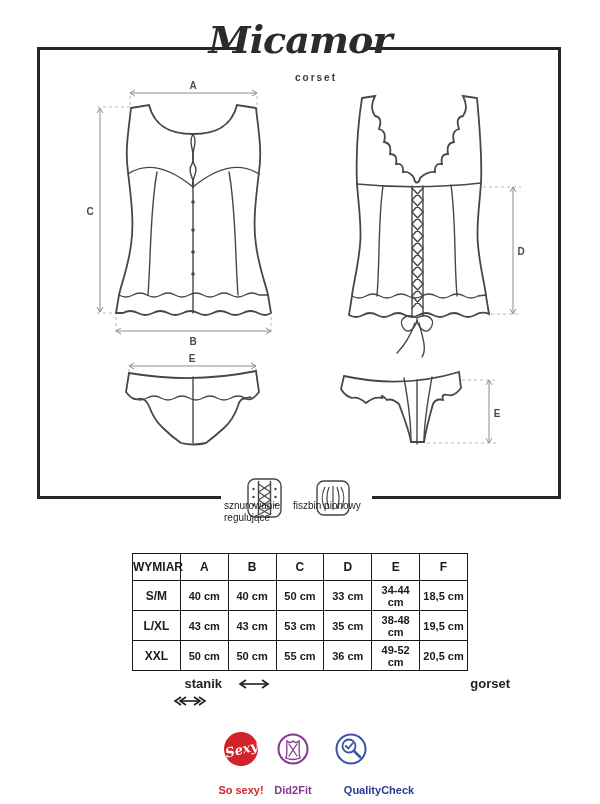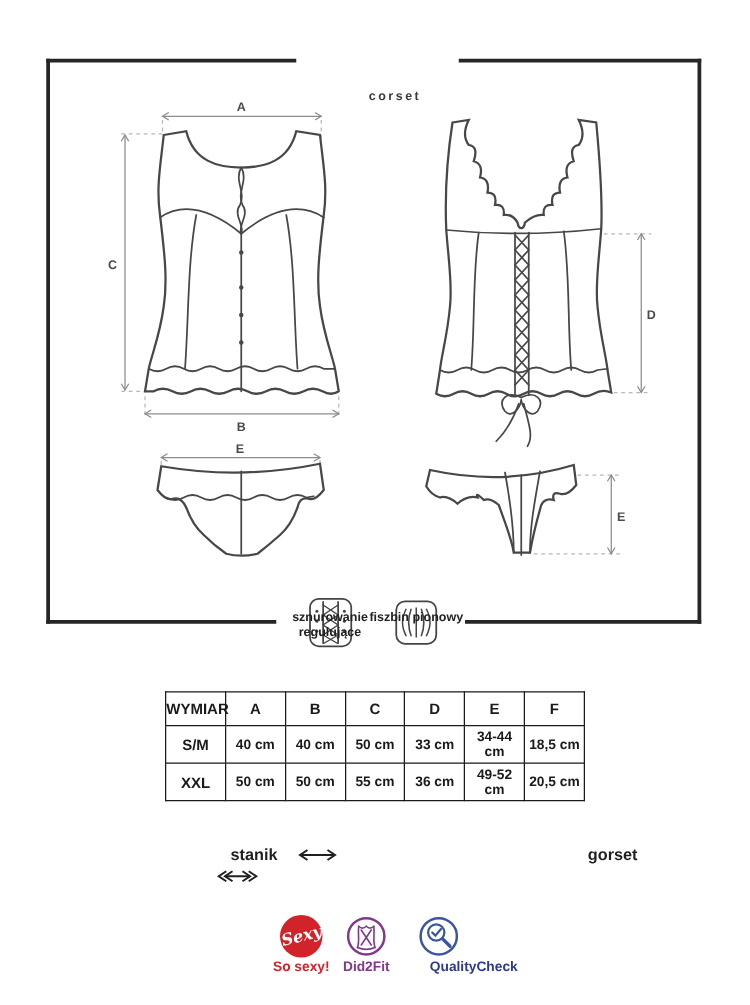--- a/index.html
+++ b/index.html
@@ -9,38 +9,38 @@
   
   .frame{position:absolute;background:#262626;}
   
   .brand{position:absolute;left:0;top:20px;width:600px;text-align:center;
          font-family:"DejaVu Serif",serif;font-style:italic;font-weight:bold;
          font-size:38px;letter-spacing:-1px;color:#2b2b2b;line-height:40px;}
   .brand-sub{position:absolute;left:0;top:72px;width:600px;text-align:center;
          font-size:10px;letter-spacing:2px;color:#3a3a3a;font-weight:bold;padding-left:16px;}
   
   svg.artwork{position:absolute;left:0;top:0;}
-  .feature-label{position:absolute;top:489px;width:80px;text-align:center;
-         font-size:10px;font-weight:bold;line-height:12px;color:#222;}
+  .feature-label{position:absolute;top:500px;width:80px;text-align:left;
+         font-size:10px;font-weight:normal;line-height:12px;color:#222;}
   
   table.size-table{position:absolute;left:132px;top:553px;width:336px;
          border-collapse:collapse;table-layout:fixed;}
   table.size-table th,table.size-table td{border:1.5px solid #1a1a1a;text-align:center;
          vertical-align:middle;padding:0;font-weight:bold;color:#1a1a1a;}
   table.size-table th{height:26px;font-size:12px;}
   table.size-table td{height:29px;font-size:11px;}
   table.size-table td.size-cell{font-size:12px;}
   
   .legend{position:absolute;left:150px;top:676px;display:grid;
          grid-template-columns:80px 48px 240px;row-gap:4px;align-items:center;}
   .legend .item{text-align:right;font-size:13px;font-weight:bold;color:#1f1f1f;padding-right:8px;}
   .legend .arr{display:flex;justify-content:center;}
   .legend .desc{text-align:left;font-size:13px;font-weight:bold;color:#1f1f1f;padding-left:4px;}
   
-  .badge-label{position:absolute;top:768px;text-align:center;font-size:11px;font-weight:bold;}
+  .badge-label{position:absolute;top:784px;text-align:center;font-size:11px;font-weight:bold;}
   .sexy-circle{position:absolute;left:224px;top:732px;width:34px;height:34px;border-radius:50%;
          display:flex;align-items:center;justify-content:center;}
   .sexy-text{font-family:"DejaVu Serif",serif;font-style:italic;font-weight:bold;
          font-size:13px;color:#fff;transform:rotate(-14deg);}
 </style>
 </head>
 <body>
 
 <div class="page">
 
@@ -195,20 +195,21 @@
     </g>
   </svg>
 
   <div class="frame" style="left:37px;top:47px;width:200px;height:3px;"></div>
   <div class="frame" style="left:367px;top:47px;width:194px;height:3px;"></div>
   <div class="frame" style="left:37px;top:47px;width:3px;height:452px;"></div>
   <div class="frame" style="left:558px;top:47px;width:3px;height:452px;"></div>
   <div class="frame" style="left:37px;top:496px;width:184px;height:3px;"></div>
   <div class="frame" style="left:372px;top:496px;width:189px;height:3px;"></div>
 
+  <div class="brand">Micamor</div>
   <div class="brand-sub">corset</div>
 
   <div class="feature-label" style="left:224px;">sznurowanie regulujące</div>
   <div class="feature-label" style="left:293px;white-space:nowrap;">fiszbin pionowy</div>
 
   <table class="size-table">
     <thead>
       <tr>
         <th>WYMIAR</th>
         <th>A</th>
@@ -223,20 +224,29 @@
       <tr>
         <td class="size-cell">S/M</td>
         <td>40 cm</td>
         <td>40 cm</td>
         <td>50 cm</td>
         <td>33 cm</td>
         <td>34-44 cm</td>
         <td>18,5 cm</td>
       </tr>
       <tr>
+        <td class="size-cell">L/XL</td>
+        <td>43 cm</td>
+        <td>43 cm</td>
+        <td>53 cm</td>
+        <td>35 cm</td>
+        <td>38-48 cm</td>
+        <td>19,5 cm</td>
+      </tr>
+      <tr>
         <td class="size-cell">XXL</td>
         <td>50 cm</td>
         <td>50 cm</td>
         <td>55 cm</td>
         <td>36 cm</td>
         <td>49-52 cm</td>
         <td>20,5 cm</td>
       </tr>
     </tbody>
   </table>

